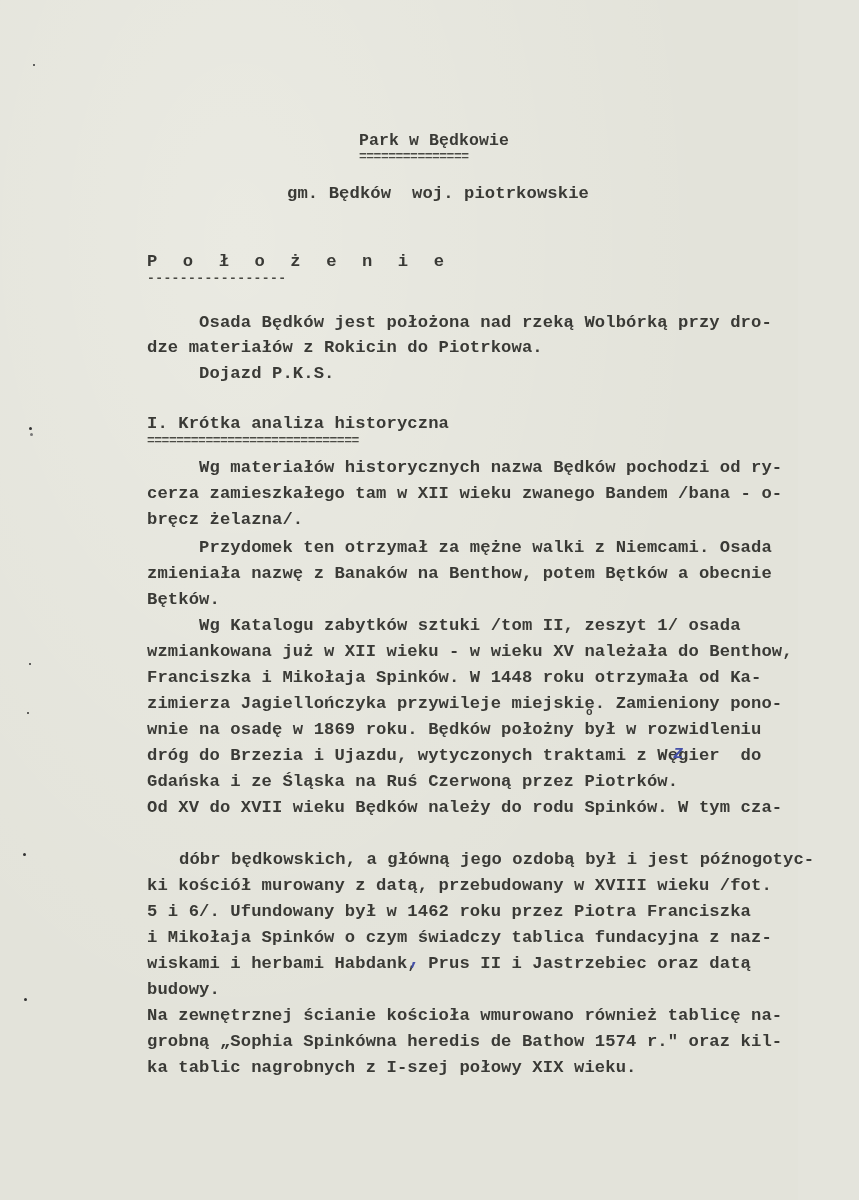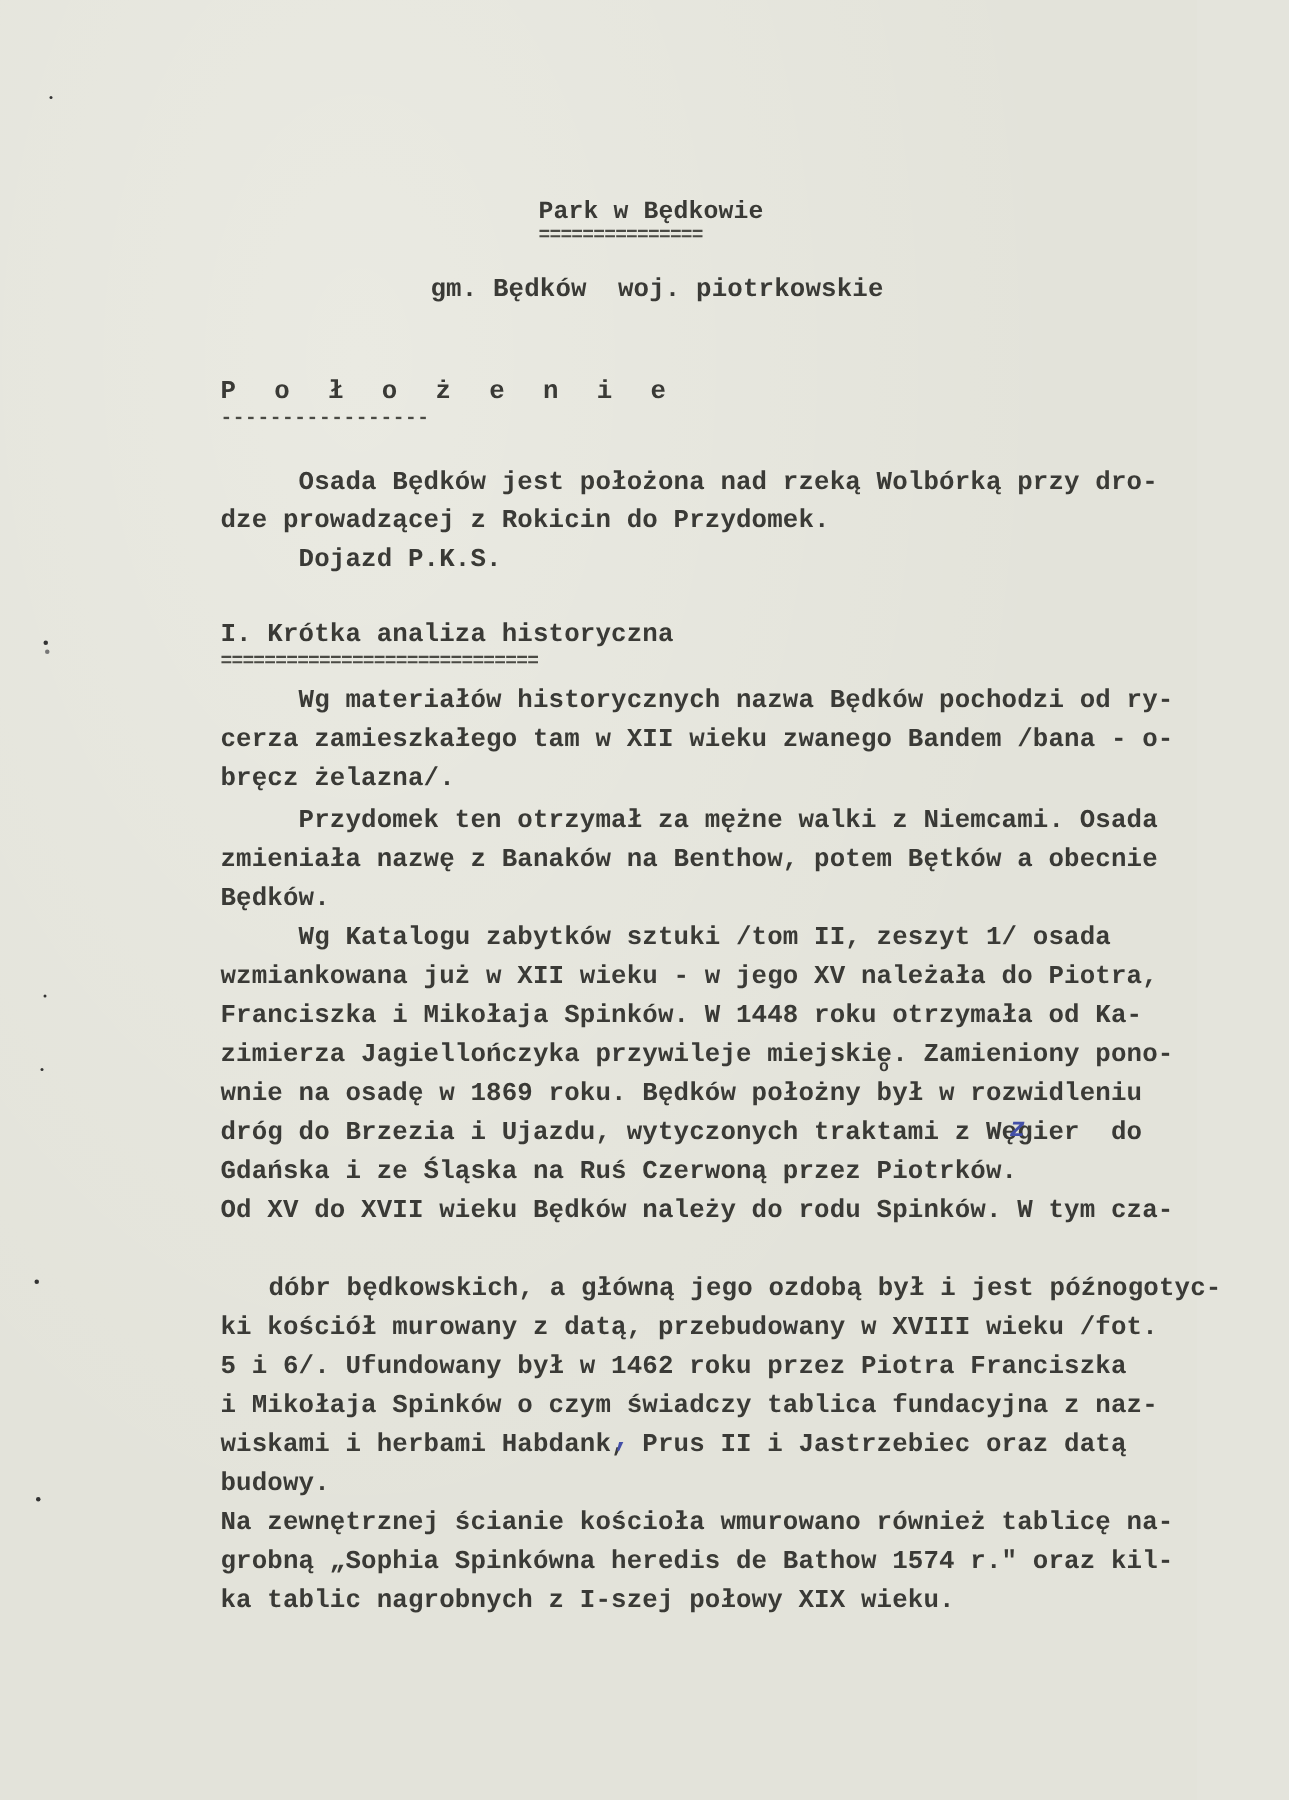--- a/index.html
+++ b/index.html
@@ -51,34 +51,34 @@
 
   <div class="line title" style="left:359px; top:131px;">Park w Będkowie</div>
   <div class="rule" style="left:359px; top:152px;">===============</div>
 
   <div class="line" style="left:287px; top:184px;">gm. Będków  woj. piotrkowskie</div>
 
   <div class="line spaced" style="left:147px; top:252px;">P o ł o ż e n i e</div>
   <div class="rule" style="left:147px; top:274px; letter-spacing:0.4px;">-----------------</div>
 
   <div class="line" style="left:147px; top:313px;">     Osada Będków jest położona nad rzeką Wolbórką przy dro-</div>
-  <div class="line" style="left:147px; top:338px;">dze prowadzącej z Rokicin do Przydomek.</div>
+  <div class="line" style="left:147px; top:338px;">dze materiałów z Rokicin do Piotrkowa.</div>
   <div class="line" style="left:147px; top:364px;">     Dojazd P.K.S.</div>
 
   <div class="line" style="left:147px; top:414px;">I. Krótka analiza historyczna</div>
   <div class="rule" style="left:147px; top:436px;">=============================</div>
 
   <div class="line" style="left:147px; top:458px;">     Wg materiałów historycznych nazwa Będków pochodzi od ry-</div>
   <div class="line" style="left:147px; top:484px;">cerza zamieszkałego tam w XII wieku zwanego Bandem /bana - o-</div>
   <div class="line" style="left:147px; top:510px;">bręcz żelazna/.</div>
   <div class="line" style="left:147px; top:538px;">     Przydomek ten otrzymał za mężne walki z Niemcami. Osada</div>
   <div class="line" style="left:147px; top:564px;">zmieniała nazwę z Banaków na Benthow, potem Bętków a obecnie</div>
-  <div class="line" style="left:147px; top:590px;">Będków.</div>
+  <div class="line" style="left:147px; top:590px;">Bętków.</div>
   <div class="line" style="left:147px; top:616px;">     Wg Katalogu zabytków sztuki /tom II, zeszyt 1/ osada</div>
-  <div class="line" style="left:147px; top:642px;">wzmiankowana już w XII wieku - w jego XV należała do Piotra,</div>
+  <div class="line" style="left:147px; top:642px;">wzmiankowana już w XII wieku - w wieku XV należała do Benthow,</div>
   <div class="line" style="left:147px; top:668px;">Franciszka i Mikołaja Spinków. W 1448 roku otrzymała od Ka-</div>
   <div class="line" style="left:147px; top:694px;">zimierza Jagiellończyka przywileje miejskie. Zamieniony pono-</div>
   <div class="line" style="left:147px; top:720px;">wnie na osadę w 1869 roku. Będków położny był w rozwidleniu</div>
   <div class="line" style="left:147px; top:746px;">dróg do Brzezia i Ujazdu, wytyczonych traktami z Węgier  do</div>
   <div class="line" style="left:147px; top:772px;">Gdańska i ze Śląska na Ruś Czerwoną przez Piotrków.</div>
   <div class="line" style="left:147px; top:798px;">Od XV do XVII wieku Będków należy do rodu Spinków. W tym cza-</div>
   <div class="line" style="left:147px; top:850px;margin-left:32px;">dóbr będkowskich, a główną jego ozdobą był i jest późnogotyc-</div>
   <div class="line" style="left:147px; top:876px;">ki kościół murowany z datą, przebudowany w XVIII wieku /fot.</div>
   <div class="line" style="left:147px; top:902px;">5 i 6/. Ufundowany był w 1462 roku przez Piotra Franciszka</div>
   <div class="line" style="left:147px; top:928px;">i Mikołaja Spinków o czym świadczy tablica fundacyjna z naz-</div>

